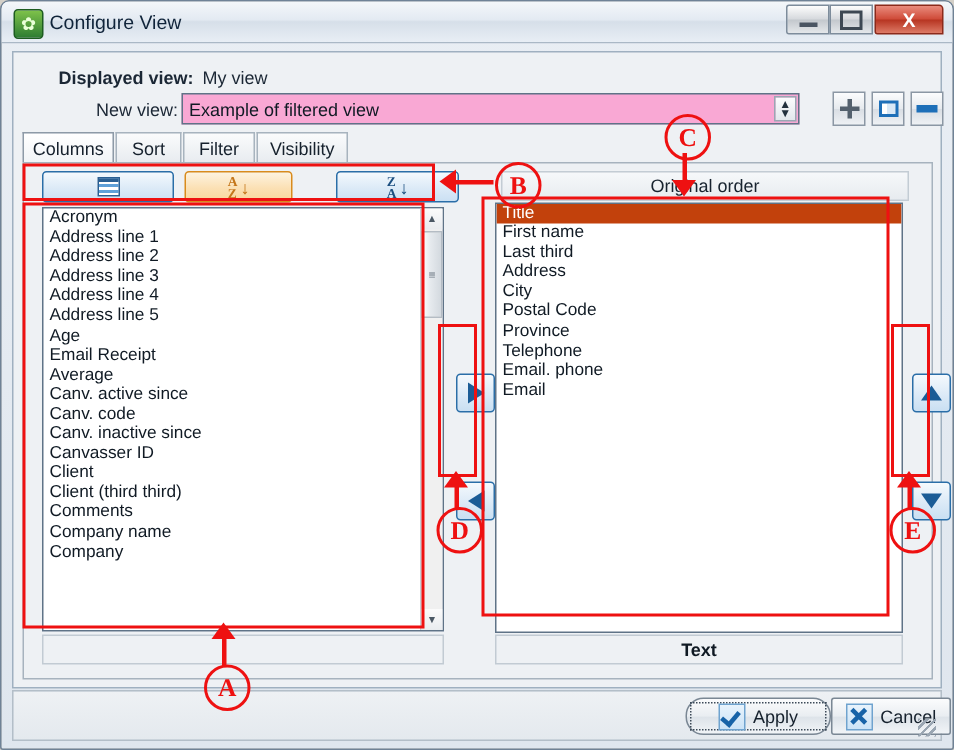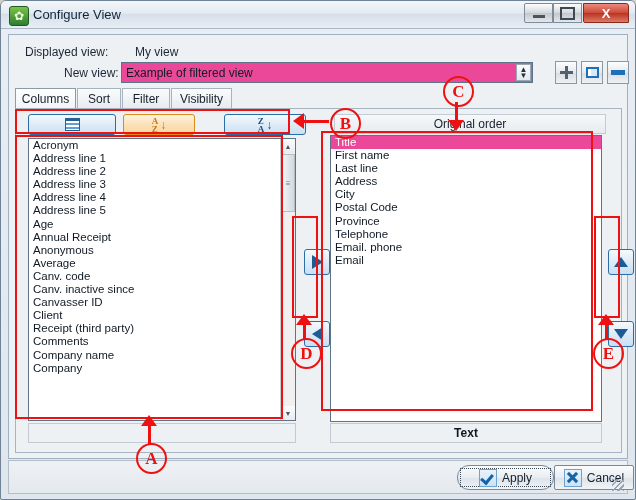--- a/index.html
+++ b/index.html
@@ -57,26 +57,26 @@
   
   #content{
     position:absolute;left:7px;top:33px;width:620px;height:425px;
     background:#eef1f4;
     border:1px solid #9fb0c0;
     box-sizing:border-box;
   }
 
   
   .lblrow{position:absolute;font-size:12px;color:#1b2735;}
-  #lbl-displayed{left:16px;top:10px;font-weight:normal;}
+  #lbl-displayed{left:30px;top:10px;font-weight:bold;}
   #val-displayed{left:126px;top:10px;}
   #lbl-newview{left:55px;top:31px;}
   #newview-box{
     position:absolute;left:112px;top:27px;width:412px;height:21px;
-    background:#ec4899;border:1px solid #5f7387;box-sizing:border-box;
+    background:#f9a8d4;border:1px solid #5f7387;box-sizing:border-box;
   }
   #newview-input{
     position:absolute;left:4px;top:3px;font-size:12px;color:#101a24;
   }
   #newview-spin{
     position:absolute;right:1px;top:1px;width:15px;height:17px;
     background:linear-gradient(to bottom,#fbfcfd,#e3e7ec);
     border:1px solid #9aa7b4;box-sizing:border-box;
     display:flex;flex-direction:column;align-items:center;justify-content:center;
     line-height:6px;font-size:8px;color:#23303d;
@@ -210,21 +210,21 @@
     font-size:12px;color:#18232f;
   }
   #right-list{
     position:absolute;left:314px;top:26px;width:272px;height:287px;
     background:#fff;border:1px solid #5f7387;box-sizing:border-box;overflow:hidden;
   }
   .ritem{
     height:13.1px;line-height:13.1px;padding-left:4px;
     font-size:11.5px;color:#101a24;white-space:nowrap;
   }
-  .ritem.sel{background:#ec4899;color:#fff;}
+  .ritem.sel{background:#c2410c;color:#fff;}
   #right-footer{
     position:absolute;left:314px;top:314px;width:272px;height:20px;
     background:#eef1f4;border:1px solid #c2cbd3;box-sizing:border-box;
     display:flex;align-items:center;justify-content:center;
     font-size:12px;font-weight:bold;color:#0f1923;
   }
 
   
   #ord-col{position:absolute;left:592px;top:140px;width:28px;height:100px;}
   .ordbtn{
@@ -374,28 +374,28 @@
 
       <div id="left-list">
         <div class="items" id="left-items">
             <div class="litem">Acronym</div>
             <div class="litem">Address line 1</div>
             <div class="litem">Address line 2</div>
             <div class="litem">Address line 3</div>
             <div class="litem">Address line 4</div>
             <div class="litem">Address line 5</div>
             <div class="litem">Age</div>
-            <div class="litem">Annual Receipt</div>
-            <div class="litem">Anonymous</div>
+            <div class="litem">Email Receipt</div>
             <div class="litem">Average</div>
+            <div class="litem">Canv. active since</div>
             <div class="litem">Canv. code</div>
             <div class="litem">Canv. inactive since</div>
             <div class="litem">Canvasser ID</div>
             <div class="litem">Client</div>
-            <div class="litem">Receipt (third party)</div>
+            <div class="litem">Client (third third)</div>
             <div class="litem">Comments</div>
             <div class="litem">Company name</div>
             <div class="litem">Company</div>
           </div>
         <div class="vscroll">
           <div class="arrowbox up">▲</div>
           <div class="thumb" style="top:15px;height:58px;">≡</div>
           <div class="arrowbox down">▼</div>
         </div>
       </div>
@@ -407,21 +407,21 @@
           </div>
         <div class="midbtn" id="mid-left">
             <span class="tri tri-l"></span>
           </div>
       </div>
 
       <div id="right-header">Original order</div>
       <div id="right-list">
           <div class="ritem sel">Title</div>
           <div class="ritem">First name</div>
-          <div class="ritem">Last line</div>
+          <div class="ritem">Last third</div>
           <div class="ritem">Address</div>
           <div class="ritem">City</div>
           <div class="ritem">Postal Code</div>
           <div class="ritem">Province</div>
           <div class="ritem">Telephone</div>
           <div class="ritem">Email. phone</div>
           <div class="ritem">Email</div>
         </div>
       <div id="right-footer">Text</div>
 

